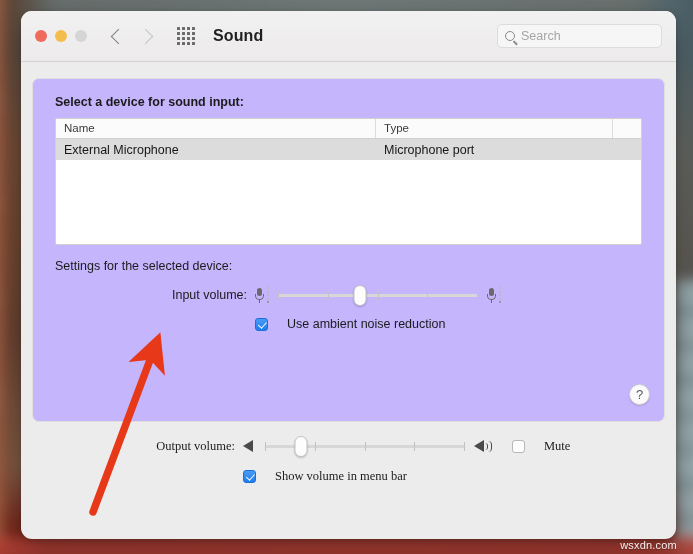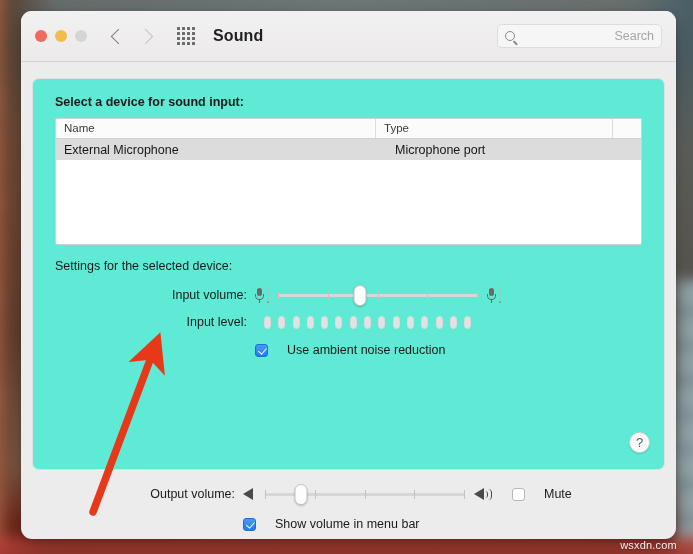--- a/index.html
+++ b/index.html
@@ -100,21 +100,20 @@
 
   #searchbox {
     position: absolute; right: 14px; top: 50%; transform: translateY(-50%);
     width: 165px; height: 24px;
     background: #f6f6f6;
     border: 1px solid #dcdcdc;
     border-radius: 5px;
     display: flex; align-items: center;
     padding: 0 7px;
     gap: 6px;
-    justify-content: space-between;
   }
   .mag {
     width: 10px; height: 10px; border: 1.5px solid #8a8a8a;
     border-radius: 50%; position: relative; flex: none;
   }
   .mag::after {
     content: ""; position: absolute; right: -4px; bottom: -3px;
     width: 5px; height: 1.5px; background: #8a8a8a;
     transform: rotate(45deg);
   }
@@ -146,22 +145,22 @@
     background: #ffffff;
     box-shadow: 0 .5px 1.5px rgba(0,0,0,.22);
     border: 1px solid #dcdada;
     height: 21px; line-height: 19px;
     margin: -1px 0;
   }
 
   
   #panel {
     margin: 0 11px;
-    height: 392px;
-    background: #5eead4;
+    height: 344px;
+    background: #c4b5fd;
     border: 1px solid #e0dede;
     border-radius: 7px;
     padding: 16px 22px 0 22px;
     position: relative;
   }
 
   .section-label {
     font-size: 12.5px; font-weight: 700; color: #1b1b1b;
     margin-bottom: 9px;
   }
@@ -184,21 +183,21 @@
     height: 100%;
   }
   .th.c1 { width: 320px; }
   .th.c2 { flex: 1; }
   .th.c3 { width: 28px; border-right: none; }
 
   .trow { display: flex; height: 21px; align-items: center; }
   .trow.sel { background: #dcdcdc; justify-content: space-between; }
   .td { font-size: 12.5px; color: #161616; padding-left: 8px; }
   .td.c1 { width: 320px; }
-  .td.c2 { flex: 1; margin-left: 11px; }
+  .td.c2 { flex: 1; }
 
   
   .row { display: flex; align-items: center; margin-top: 14px; }
   .rowlabel {
     width: 200px; text-align: right;
     font-size: 12.5px; color: #1b1b1b;
     padding-right: 8px;
   }
 
   
@@ -294,21 +293,21 @@
     position: absolute; right: 14px; bottom: 16px;
     width: 21px; height: 21px; border-radius: 50%;
     background: #fbfbfb; border: 1px solid #d3d1d1;
     box-shadow: 0 1px 1.5px rgba(0,0,0,.14);
     font-size: 13px; color: #585858;
     display: flex; align-items: center; justify-content: center;
     line-height: 1;
   }
 
   
-  #bottom { padding: 16px 22px 0 22px; }
+  #bottom { padding: 16px 22px 0 22px; font-family: Liberation Serif, serif; }
 
   
   #arrow { position: absolute; left: 0; top: 0; pointer-events: none; }
 
   
   #watermark {
     position: absolute; right: 16px; bottom: 3px;
     font-size: 11px; color: #ffffff;
     opacity: .92;
     text-shadow: 0 1px 1px rgba(0,0,0,.35);
@@ -423,40 +422,20 @@
           <div class="waves">
               <i></i>
               <i></i>
               <i></i>
               <i></i>
               <i></i>
             </div>
         </div>
       </div>
 
-      <div class="row" style="margin-top:12px;">
-        <div class="rowlabel">Input level:</div>
-        <div class="meter" id="level-meter">
-            <i></i>
-            <i></i>
-            <i></i>
-            <i></i>
-            <i></i>
-            <i></i>
-            <i></i>
-            <i></i>
-            <i></i>
-            <i></i>
-            <i></i>
-            <i></i>
-            <i></i>
-            <i></i>
-            <i></i>
-          </div>
-      </div>
 
       <div class="row" style="margin-top:14px;">
         <div class="rowlabel"></div>
         <div class="cbrow">
           <div class="cb on"></div>
           <div class="cblabel">Use ambient noise reduction</div>
         </div>
       </div>
 
       <div id="helpbtn">?</div>

